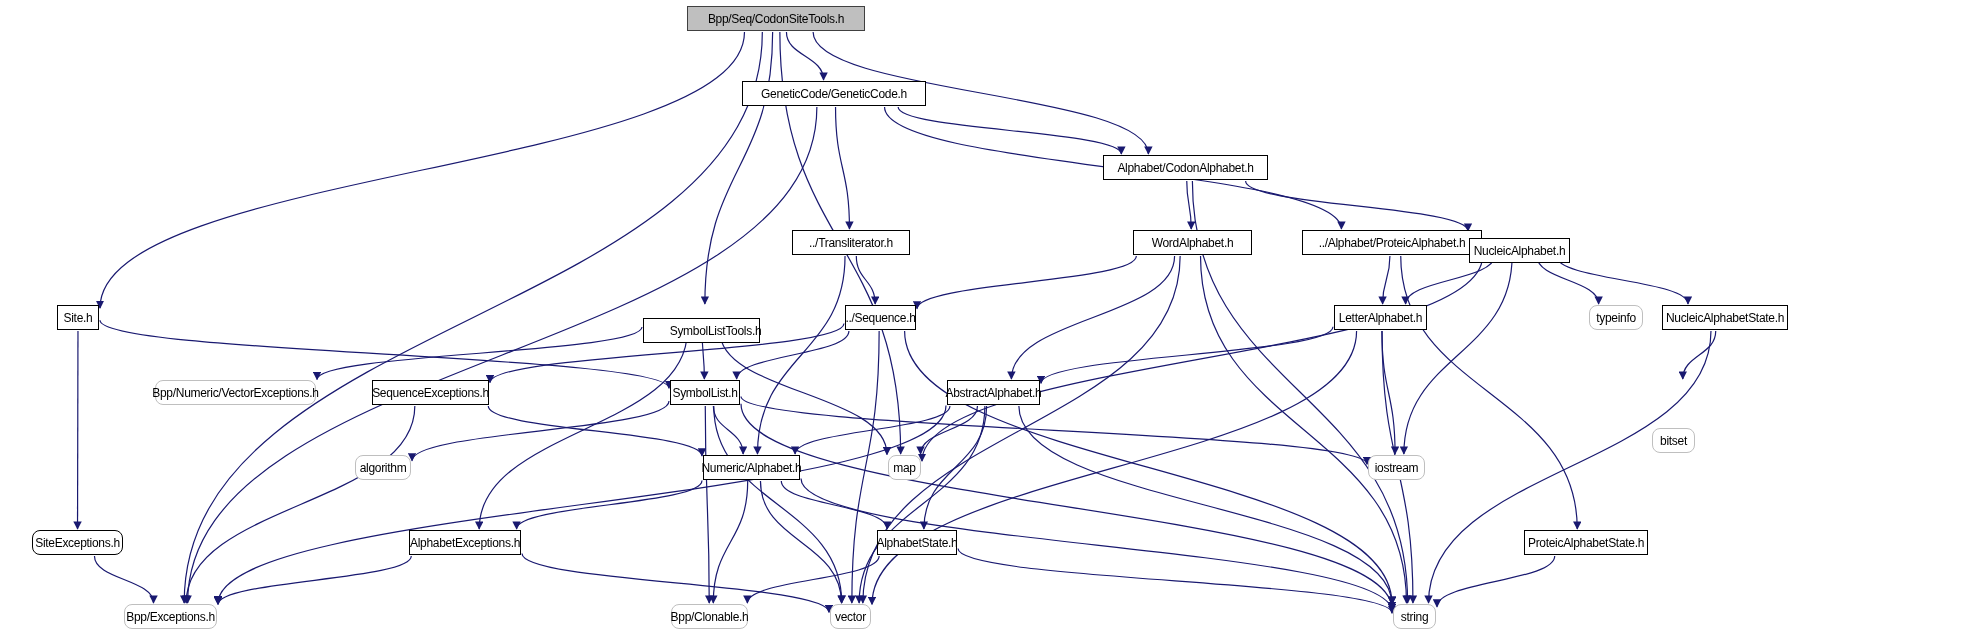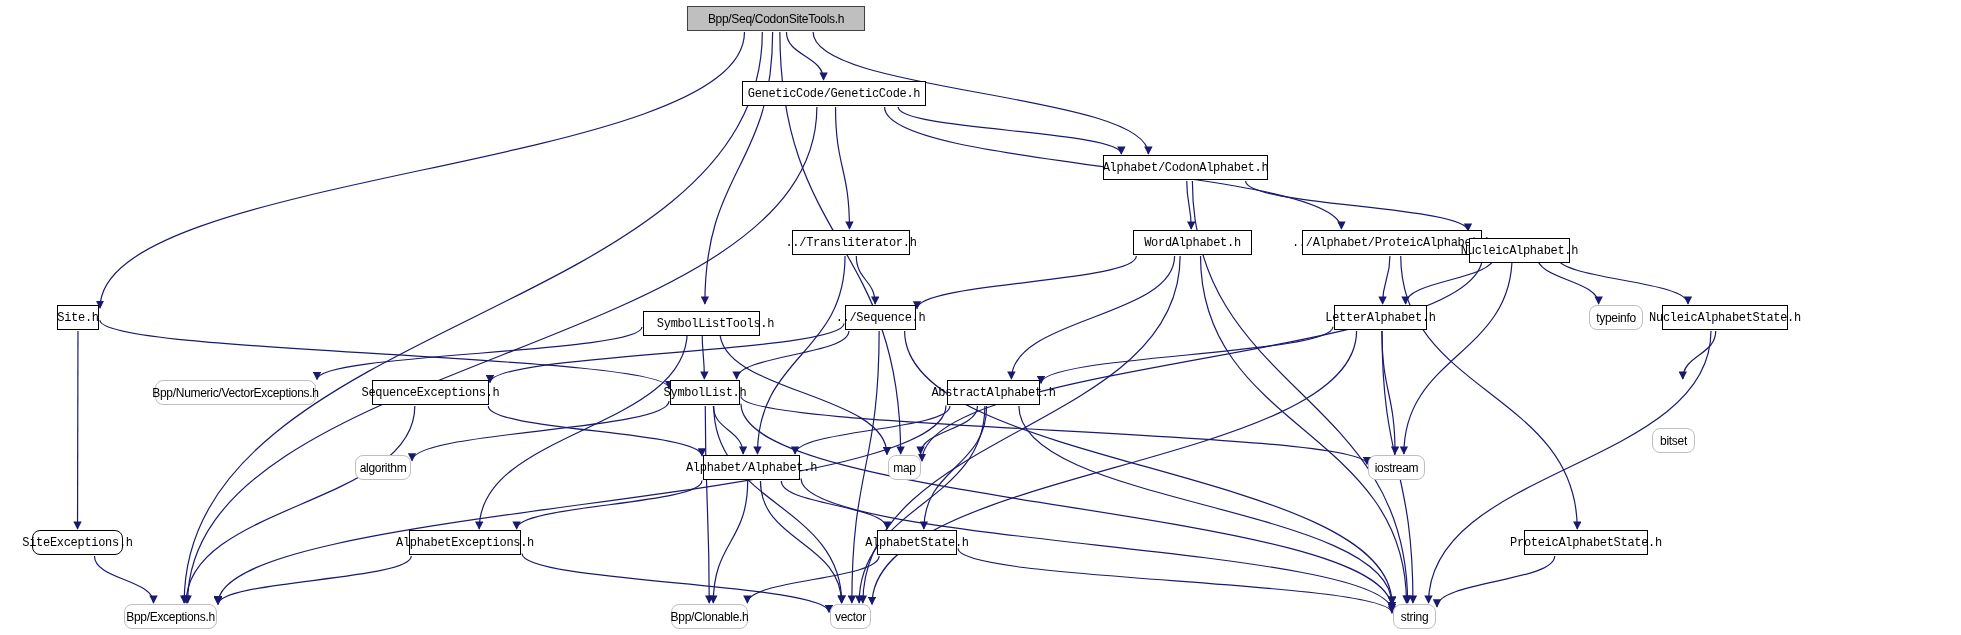--- a/index.html
+++ b/index.html
@@ -5,21 +5,21 @@
   html, body { margin: 0; padding: 0; background: #ffffff; }
   body { width: 1961px; height: 635px; position: relative; overflow: hidden;
          font-family: "Liberation Sans", sans-serif; }
   #graph { position: absolute; left: 0; top: 0; width: 1961px; height: 635px; }
   .node-box { position: absolute; box-sizing: border-box; background: #ffffff;
               border: 1px solid #000000; font-size: 12px; color: #000;
               display: flex; align-items: center; justify-content: center;
               white-space: nowrap; letter-spacing: -0.3px; }
   .node-box.ext { border-color: #bfbfbf; border-radius: 8px; }
   .node-box.root { background: #bfbfbf; border-color: #404040; }
-  .node-box.doc { cursor: pointer; font-family: Liberation Mono, monospace; }
+  .node-box.doc { cursor: pointer; }
 </style>
 </head>
 <body>
 
 <svg id="graph" xmlns="http://www.w3.org/2000/svg" width="1961" height="635">
   <defs>
     <marker id="arrow" viewBox="0 0 10 10" refX="9" refY="5" markerWidth="7" markerHeight="7" orient="auto-start-reverse">
       <path d="M0,0 L10,5 L0,10 z" fill="#191970"></path>
     </marker>
   </defs>
@@ -111,21 +111,21 @@
     </div>
     <div class="node-box doc" style="left: 1302px; top: 230px; width: 180px; height: 25px;">
       <span>../Alphabet/ProteicAlphabet.h</span>
     </div>
     <div class="node-box doc" style="left: 1469px; top: 238px; width: 101px; height: 25px;">
       <span>NucleicAlphabet.h</span>
     </div>
     <div class="node-box doc" style="left: 57px; top: 305px; width: 42px; height: 25px;">
       <span>Site.h</span>
     </div>
-    <div class="node-box doc" style="left: 643px; top: 311px; width: 117px; height: 25px; padding-left: 28px;">
+    <div class="node-box doc" style="left: 643px; top: 318px; width: 117px; height: 25px; padding-left: 28px;">
       <span>SymbolListTools.h</span>
     </div>
     <div class="node-box doc" style="left: 845px; top: 305px; width: 71px; height: 25px;">
       <span>../Sequence.h</span>
     </div>
     <div class="node-box doc" style="left: 1334px; top: 305px; width: 93px; height: 25px;">
       <span>LetterAlphabet.h</span>
     </div>
     <div class="node-box ext" style="left: 1589px; top: 305px; width: 54px; height: 25px;">
       <span>typeinfo</span>
@@ -145,21 +145,21 @@
     <div class="node-box doc" style="left: 947px; top: 380px; width: 93px; height: 25px;">
       <span>AbstractAlphabet.h</span>
     </div>
     <div class="node-box ext" style="left: 1652px; top: 380px; width: 43px; height: 25px; margin-top: 48px;">
       <span>bitset</span>
     </div>
     <div class="node-box ext" style="left: 355px; top: 455px; width: 56px; height: 25px;">
       <span>algorithm</span>
     </div>
     <div class="node-box doc" style="left: 703px; top: 455px; width: 97px; height: 25px;">
-      <span>Alphabet/Alphabet.h</span>
+      <span>Numeric/Alphabet.h</span>
     </div>
     <div class="node-box ext" style="left: 888px; top: 455px; width: 33px; height: 25px;">
       <span>map</span>
     </div>
     <div class="node-box ext" style="left: 1368px; top: 455px; width: 57px; height: 25px;">
       <span>iostream</span>
     </div>
     <div class="node-box doc" style="left: 32px; top: 530px; width: 91px; height: 25px; border-radius: 8px;">
       <span>SiteExceptions.h</span>
     </div>

